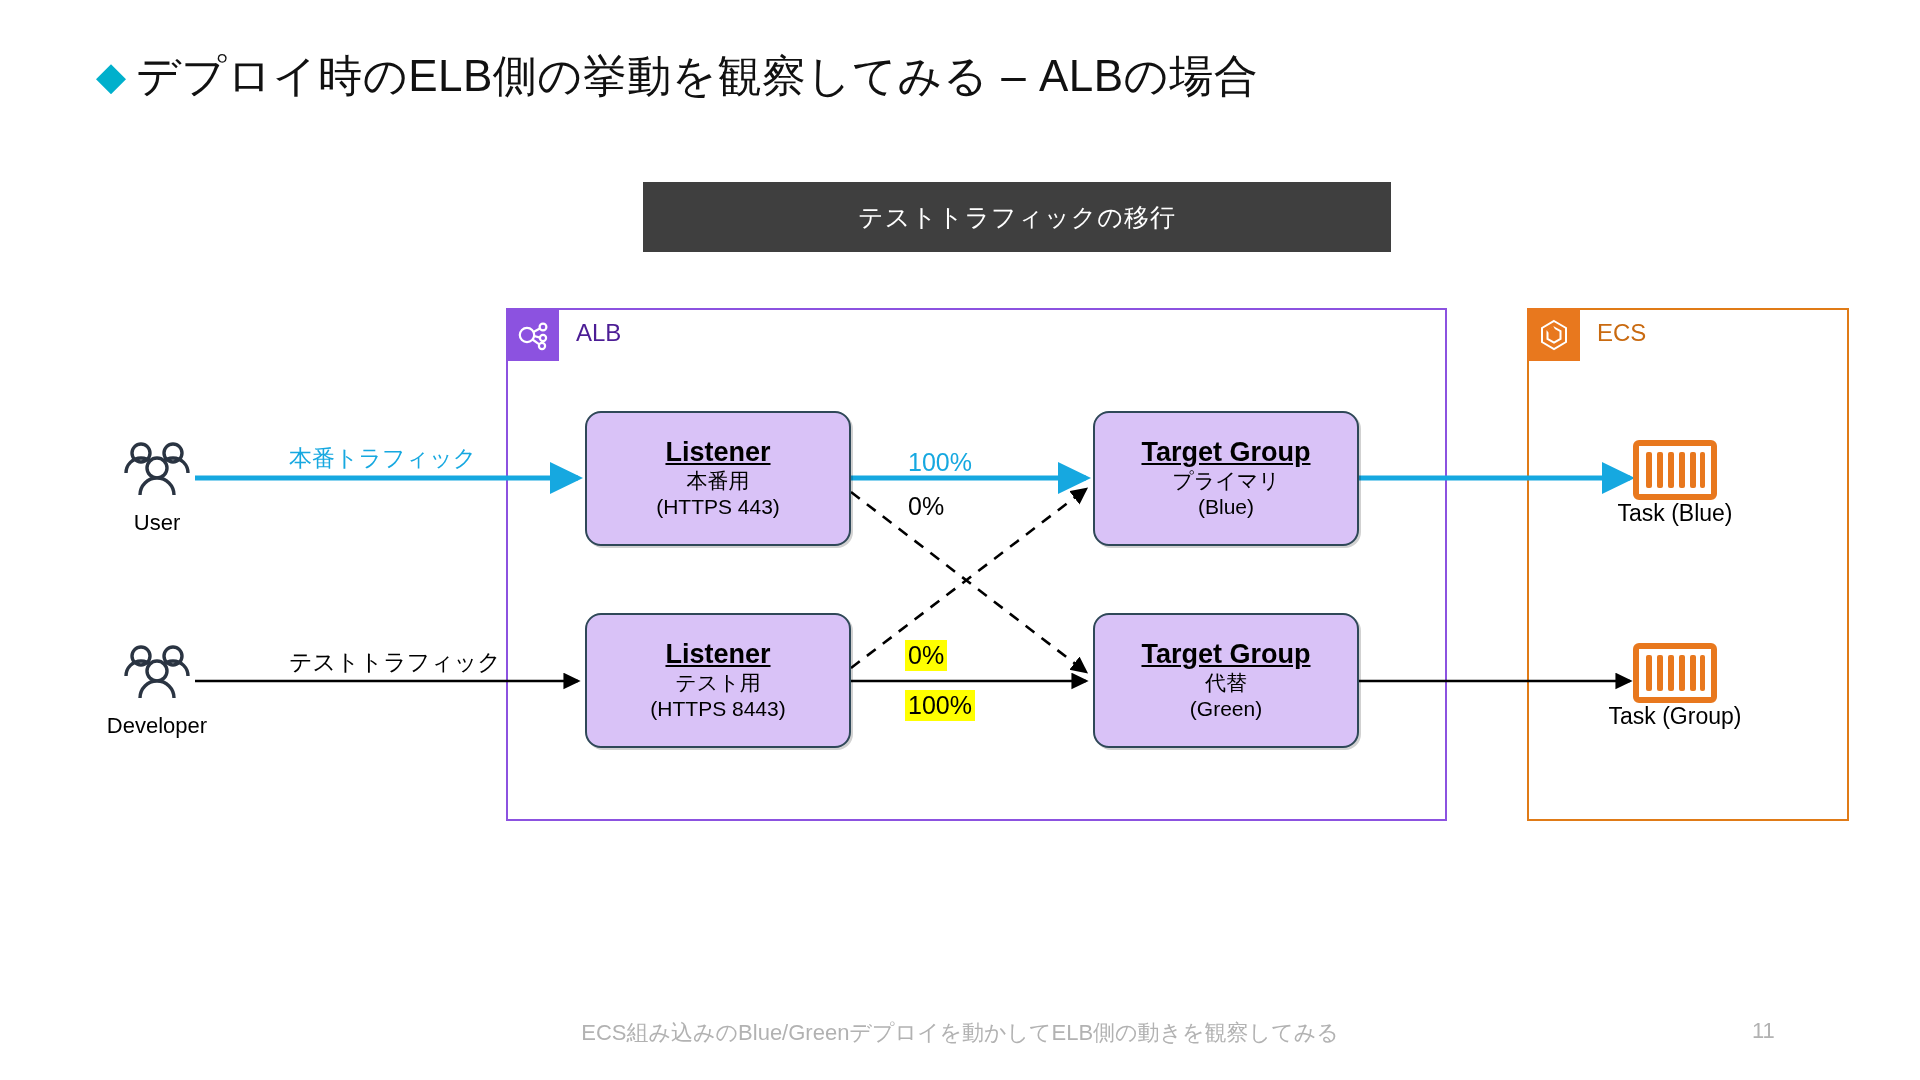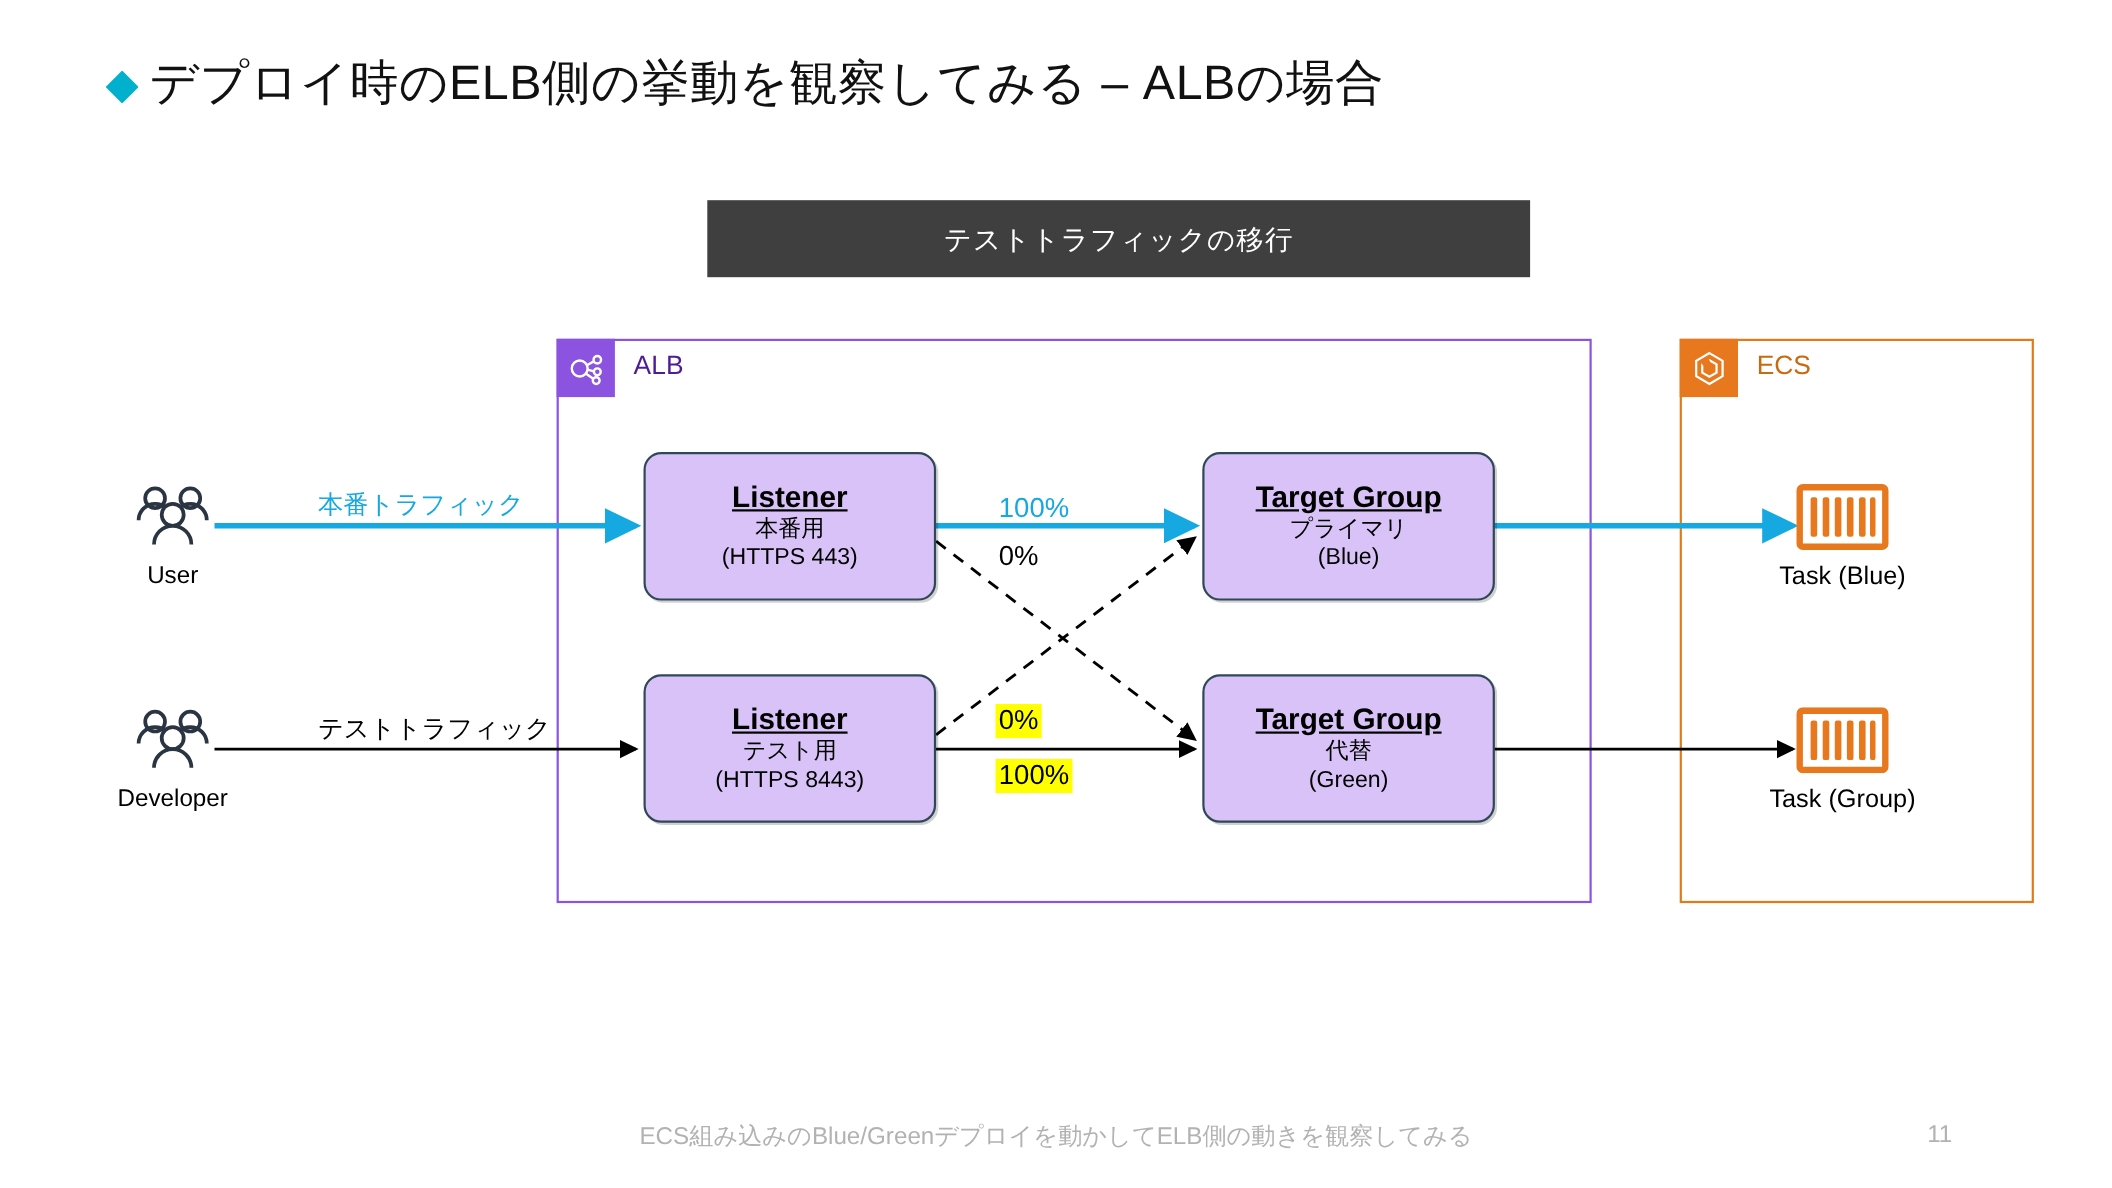--- a/index.html
+++ b/index.html
@@ -60,21 +60,21 @@
   #tg-green{left:1093px;top:613px;width:262px;height:131px;}
 
   
   .actor{position:absolute;display:flex;flex-direction:column;align-items:center;width:150px;}
   .actor .a-label{margin-top:8px;font-size:22px;color:#000;white-space:nowrap;}
   #actor-user{left:82px;top:440px;}
   #actor-dev{left:82px;top:643px;}
 
   
   .task{position:absolute;display:flex;flex-direction:column;align-items:center;width:220px;}
-  .task .t-label{margin-top:10px;font-size:23px;color:#000;white-space:nowrap;}
+  .task .t-label{margin-top:0;font-size:23px;color:#000;white-space:nowrap;}
   #task-blue{left:1565px;top:440px;}
   #task-green{left:1565px;top:643px;}
 
   
   .edge-label{position:absolute;font-size:22px;font-weight:normal;white-space:nowrap;}
   .edge-label.cyan{color:#16a8e0;}
   .edge-label.black{color:#000;}
   .edge-label.hl{background:#ffff00;padding:1px 3px;}
   #lbl-prod-traffic{left:289px;top:443px;font-size:23px;}
   #lbl-test-traffic{left:289px;top:647px;font-size:23px;}

